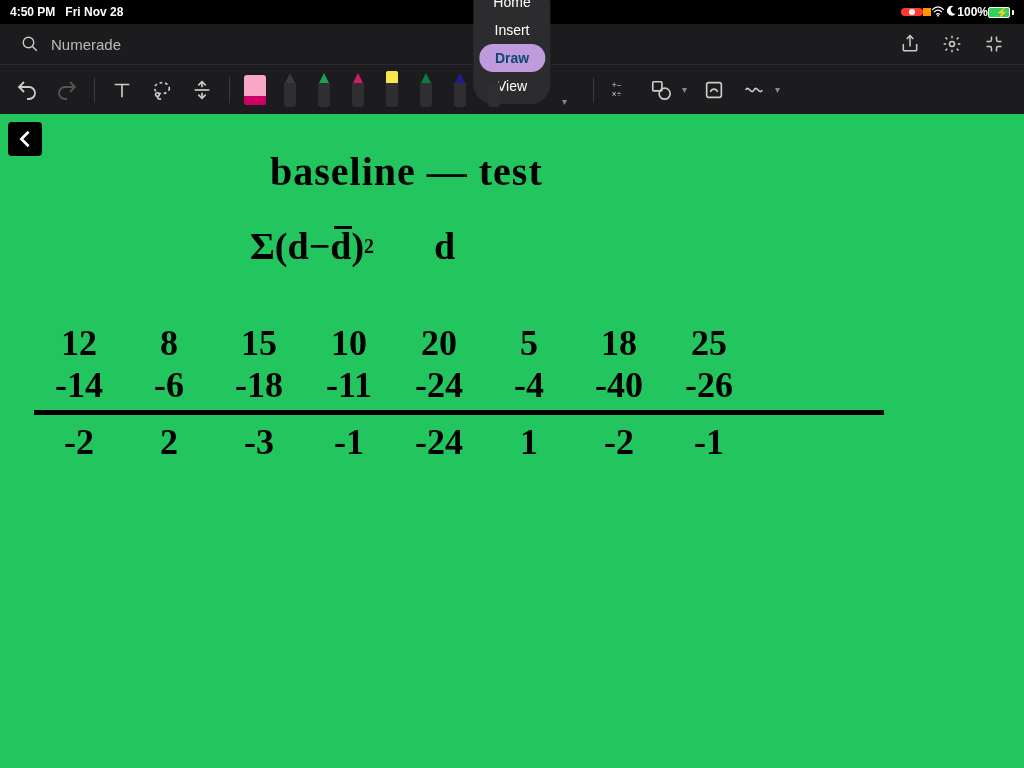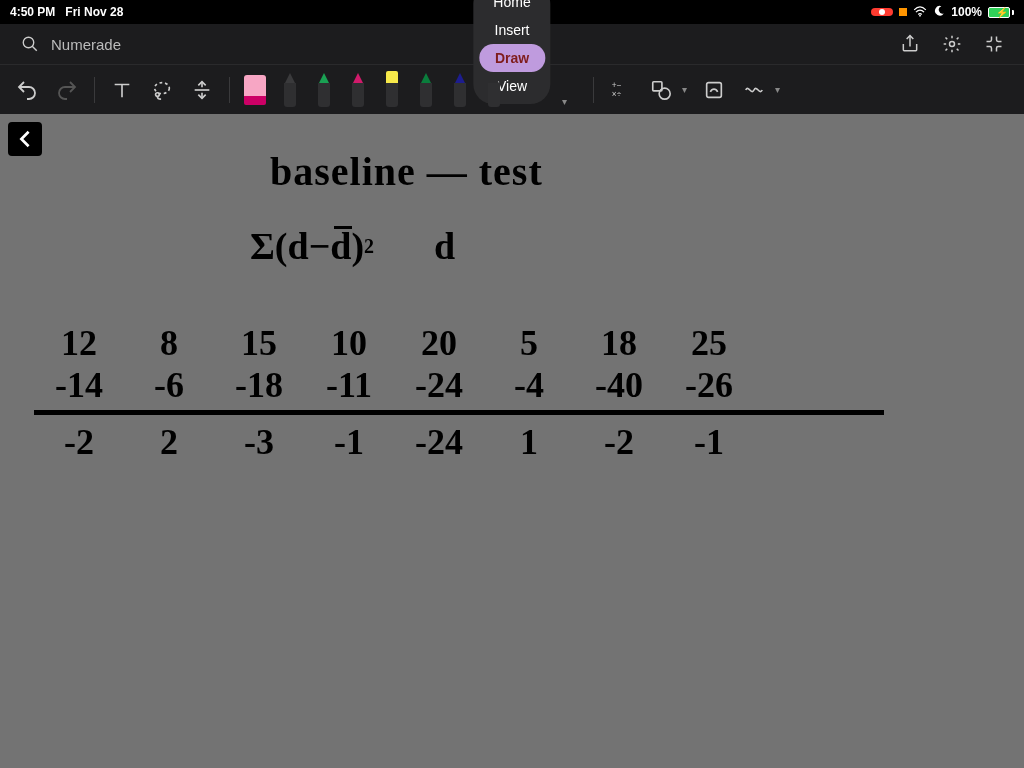--- a/index.html
+++ b/index.html
@@ -6,21 +6,21 @@
   html, body { width: 1024px; height: 768px; overflow: hidden; font-family: -apple-system, BlinkMacSystemFont, "Segoe UI", sans-serif; }
   body { background: #fff; }
 
   
   .status-bar {
     height: 24px; background: #000; color: #fff; display: flex; align-items: center;
     justify-content: space-between; font-size: 12px; font-weight: 600; padding: 0 10px;
   }
   .status-left { display: flex; gap: 10px; align-items: center; }
   .status-center { position: absolute; left: 50%; transform: translateX(-50%); letter-spacing: 2px; color: #888; }
-  .status-right { display: flex; gap: 6px; align-items: center; }
+  .status-right { display: flex; gap: 0; align-items: center; }
   .status-pill { background: #ff3b30; border-radius: 10px; padding: 1px 8px; display: inline-flex; align-items: center; }
   .status-dot { width: 6px; height: 6px; background: #fff; border-radius: 50%; }
   .orange-square { width: 8px; height: 8px; background: #ff9500; }
   .battery { display: inline-flex; align-items: center; gap: 2px; }
   .battery-body { width: 22px; height: 11px; border: 1px solid #fff; border-radius: 2px; position: relative; background: #30d158; }
   .battery-tip { width: 2px; height: 5px; background: #fff; border-radius: 0 1px 1px 0; }
   .bolt { position: absolute; left: 7px; top: -1px; color: #fff; font-size: 10px; }
 
   
   .title-bar {
@@ -29,21 +29,21 @@
   }
   .search-area { display: flex; align-items: center; gap: 10px; font-size: 15px; color: #bbb; }
   .tab-group {
     position: absolute; left: 50%; transform: translateX(-50%);
     display: flex; align-items: center; background: #2c2c2e; border-radius: 20px; padding: 4px; flex-direction: column;
   }
   .tab-item {
     padding: 6px 16px; font-size: 14px; color: #fff; border-radius: 16px; cursor: pointer;
     font-weight: 500;
   }
-  .tab-item.active { background: #bf9bde; color: #7f1d1d; font-weight: 600; }
+  .tab-item.active { background: #bf9bde; color: #0c4a6e; font-weight: 600; }
   .title-right { display: flex; align-items: center; gap: 20px; }
   .icon-btn { width: 22px; height: 22px; display: inline-flex; align-items: center; justify-content: center; cursor: pointer; }
   .icon-btn svg { stroke: #ccc; fill: none; stroke-width: 1.8; }
 
   
   .toolbar {
     height: 50px; background: #1c1c1e; display: flex; align-items: center; padding: 0 14px;
     gap: 4px; border-top: 1px solid #2a2a2c;
   }
   .tool-cluster { display: flex; align-items: center; gap: 14px; }
@@ -68,21 +68,21 @@
   }
   .pen.highlighter .pen-body { background: #2f2f31; }
   .pen.highlighter::before {
     content: ""; position: absolute; top: -2px; left: 2px; width: 12px; height: 12px;
     background: #f7e94a; border-radius: 2px 2px 0 0;
   }
   .pen-cluster { display: flex; align-items: flex-end; gap: 18px; margin: 0 12px; }
   .chev { font-size: 10px; color: #888; margin-left: -6px; }
 
   
-  .canvas { position: relative; width: 1024px; height: 654px; background: #737373; }
+  .canvas { position: relative; width: 1024px; height: 654px; background: #22c55e; }
   .back-square {
     position: absolute; top: 8px; left: 8px; width: 34px; height: 34px; background: #000;
     border-radius: 4px; display: flex; align-items: center; justify-content: center; cursor: pointer;
   }
   .back-square svg { stroke: #fff; stroke-width: 3; fill: none; }
 
   
   .hand {
     font-family: "Comic Sans MS", "Segoe Script", cursive; font-weight: 700; color: #000;
     position: absolute; white-space: nowrap;

